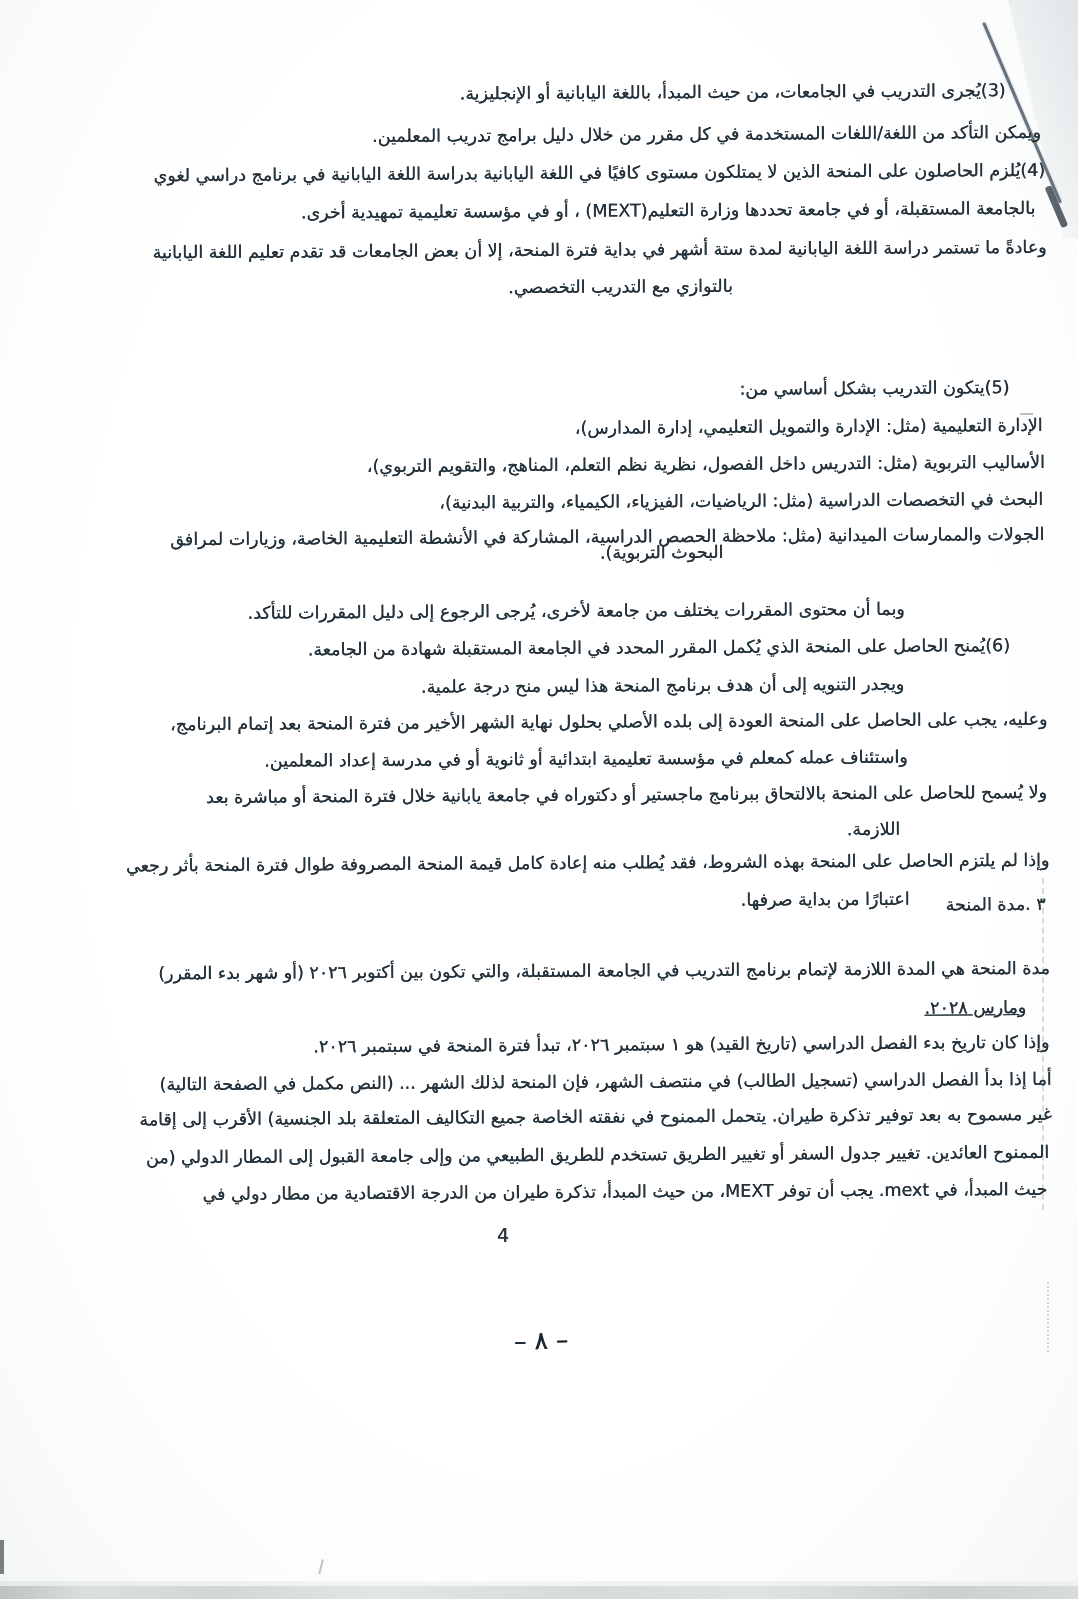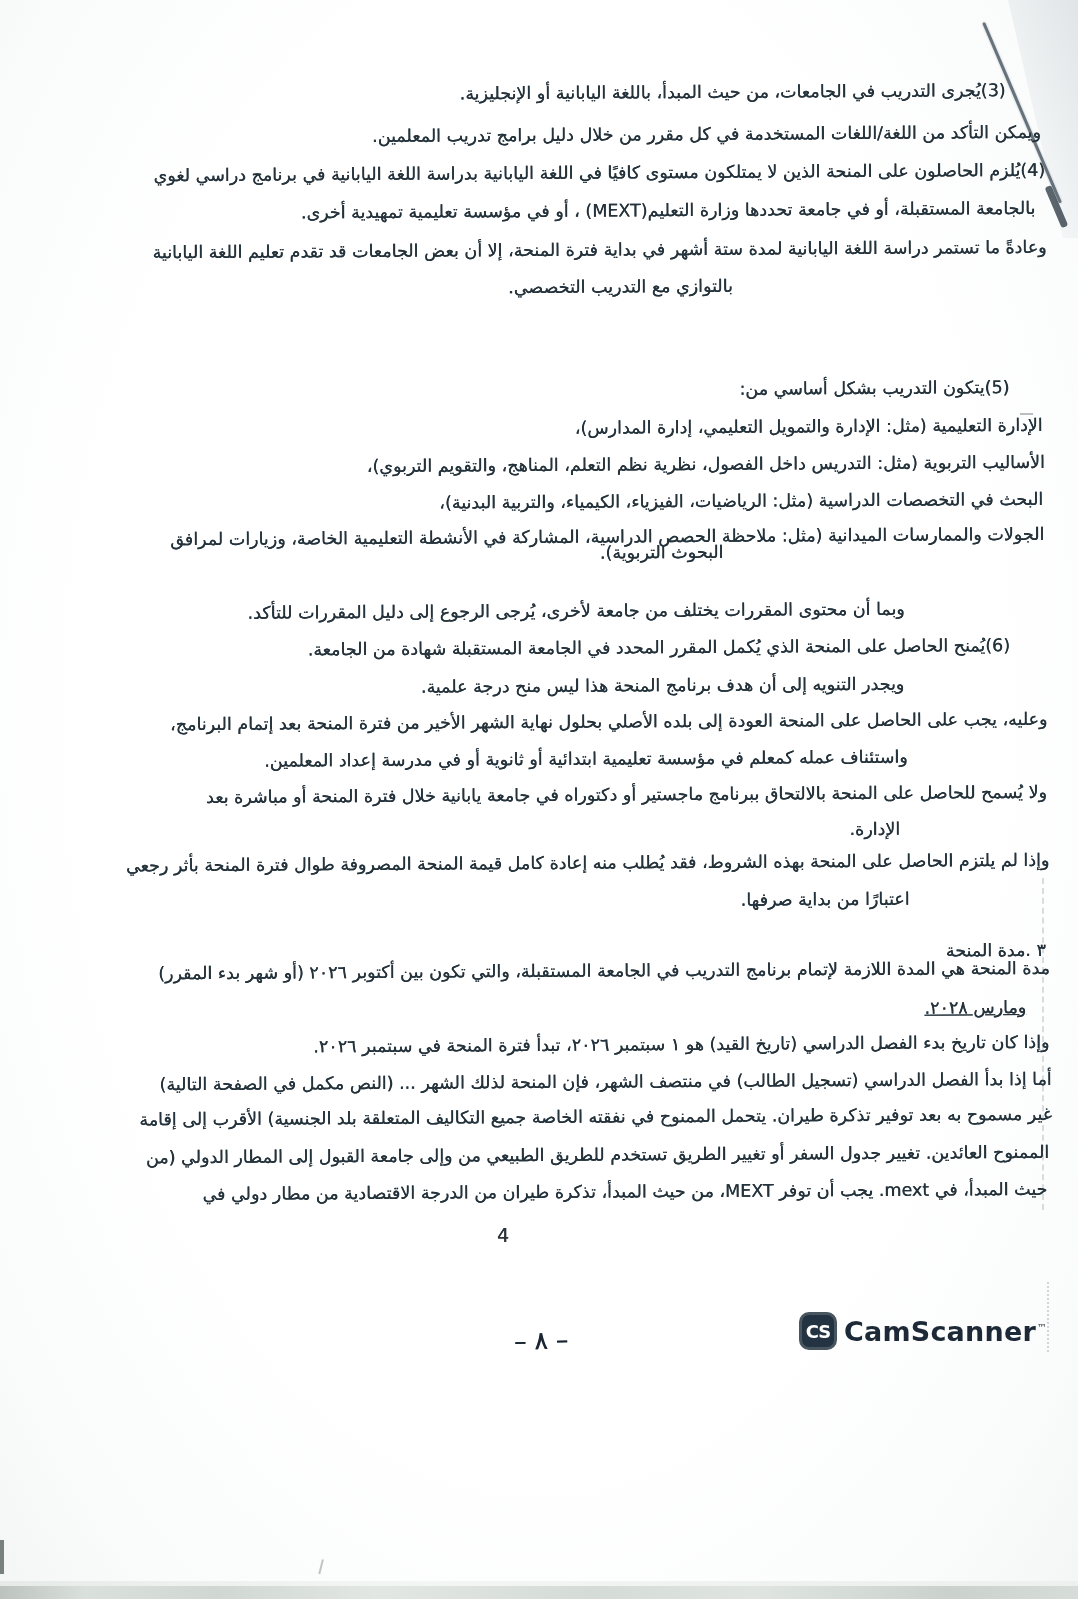--- a/index.html
+++ b/index.html
@@ -128,40 +128,34 @@
       <div class="dline" style="top: 452px; right: 36px;">الأساليب التربوية (مثل: التدريس داخل الفصول، نظرية نظم التعلم، المناهج، والتقويم التربوي)،</div>
       <div class="dline" style="top: 489px; right: 38px;">البحث في التخصصات الدراسية (مثل: الرياضيات، الفيزياء، الكيمياء، والتربية البدنية)،</div>
       <div class="dline" style="top: 524px; right: 37px;">الجولات والممارسات الميدانية (مثل: ملاحظة الحصص الدراسية، المشاركة في الأنشطة التعليمية الخاصة، وزيارات لمرافق</div>
       <div class="dline" style="top: 540px; right: 358px;">البحوث التربوية).</div>
       <div class="dline" style="top: 598px; right: 177px;">وبما أن محتوى المقررات يختلف من جامعة لأخرى، يُرجى الرجوع إلى دليل المقررات للتأكد.</div>
       <div class="dline" style="top: 635px; right: 72px;">(6)يُمنح الحاصل على المنحة الذي يُكمل المقرر المحدد في الجامعة المستقبلة شهادة من الجامعة.</div>
       <div class="dline" style="top: 673px; right: 178px;">ويجدر التنويه إلى أن هدف برنامج المنحة هذا ليس منح درجة علمية.</div>
       <div class="dline" style="top: 709px; right: 35px;">وعليه، يجب على الحاصل على المنحة العودة إلى بلده الأصلي بحلول نهاية الشهر الأخير من فترة المنحة بعد إتمام البرنامج،</div>
       <div class="dline" style="top: 746px; right: 175px;">واستئناف عمله كمعلم في مؤسسة تعليمية ابتدائية أو ثانوية أو في مدرسة إعداد المعلمين.</div>
       <div class="dline" style="top: 782px; right: 36px;">ولا يُسمح للحاصل على المنحة بالالتحاق ببرنامج ماجستير أو دكتوراه في جامعة يابانية خلال فترة المنحة أو مباشرة بعد</div>
-      <div class="dline" style="top: 818px; right: 183px;">الإدارة.</div>
+      <div class="dline" style="top: 818px; right: 183px;">اللازمة.</div>
       <div class="dline" style="top: 850px; right: 34px;">وإذا لم يلتزم الحاصل على المنحة بهذه الشروط، فقد يُطلب منه إعادة كامل قيمة المنحة المصروفة طوال فترة المنحة بأثر رجعي</div>
       <div class="dline" style="top: 888px; right: 174px;">اعتبارًا من بداية صرفها.</div>
-      <div class="dline" style="top: 940px; right: 38px;">٣ .مدة المنحة</div>
+      <div class="dline" style="top: 894px; right: 38px;">٣ .مدة المنحة</div>
       <div class="dline" style="top: 958px; right: 34px;">مدة المنحة هي المدة اللازمة لإتمام برنامج التدريب في الجامعة المستقبلة، والتي تكون بين أكتوبر ٢٠٢٦ (أو شهر بدء المقرر)</div>
       <div class="dline" style="top: 997px; right: 58px; text-decoration: underline;">ومارس ٢٠٢٨.</div>
       <div class="dline" style="top: 1032px; right: 35px;">وإذا كان تاريخ بدء الفصل الدراسي (تاريخ القيد) هو ١ سبتمبر ٢٠٢٦، تبدأ فترة المنحة في سبتمبر ٢٠٢٦.</div>
       <div class="dline" style="top: 1069px; right: 33px;">أما إذا بدأ الفصل الدراسي (تسجيل الطالب) في منتصف الشهر، فإن المنحة لذلك الشهر ... (النص مكمل في الصفحة التالية)</div>
       <div class="dline" style="top: 1104px; right: 33px;">غير مسموح به بعد توفير تذكرة طيران. يتحمل الممنوح في نفقته الخاصة جميع التكاليف المتعلقة بلد الجنسية) الأقرب إلى إقامة</div>
       <div class="dline" style="top: 1142px; right: 36px;">الممنوح العائدين. تغيير جدول السفر أو تغيير الطريق تستخدم للطريق الطبيعي من وإلى جامعة القبول إلى المطار الدولي (من</div>
       <div class="dline" style="top: 1179px; right: 38px;">حيث المبدأ، في mext. يجب أن توفر MEXT، من حيث المبدأ، تذكرة طيران من الدرجة الاقتصادية من مطار دولي في</div>
     </div>
 
   <div class="page-number">4</div>
 
   <div class="handwritten">– ٨ –</div>
 
-  <div class="camscanner">
-    <div class="cs-badge">
-      <span>CS</span>
-    </div>
-    <div class="cs-label"><span>CamScanner</span><span class="cs-tm">™</span></div>
-  </div>
 
   <div class="bottom-strip2"></div>
   <div class="bottom-strip"></div>
 
 </div>
 
 </body></html>

